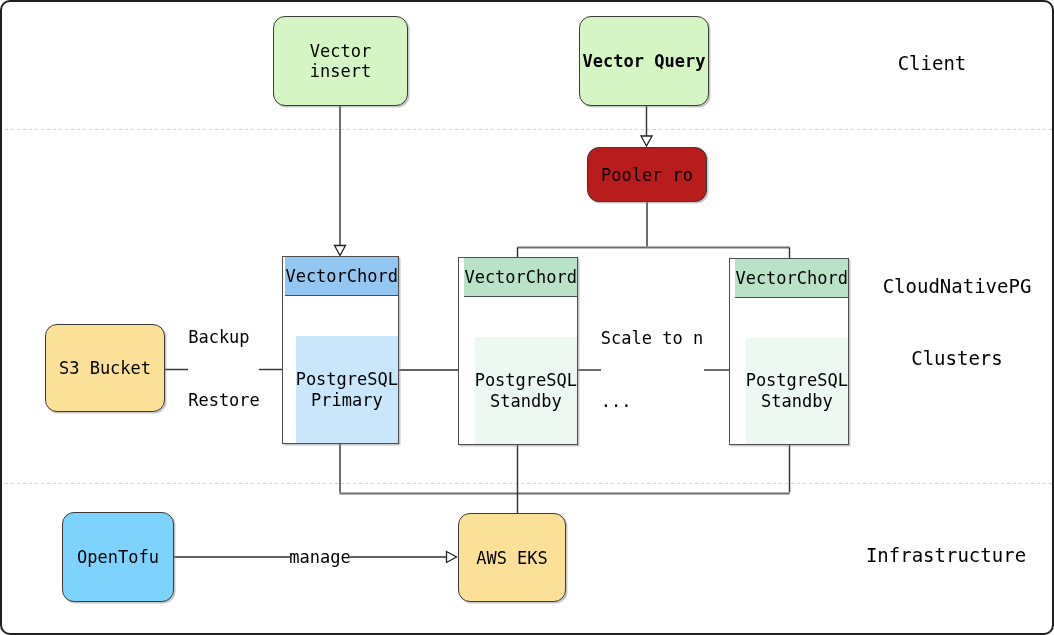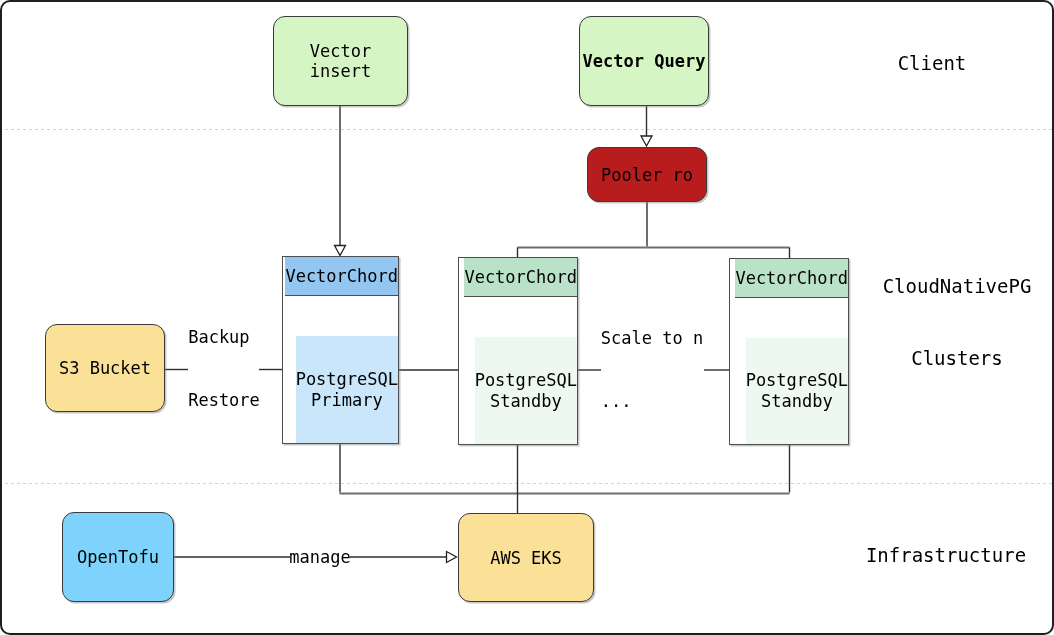--- a/index.html
+++ b/index.html
@@ -111,21 +111,21 @@
       <div>Standby</div>
     </div>
   </div>
 
   <div class="node rounded yellow" style="left:43px;top:322px;width:120px;height:88px;">
     <span>S3 Bucket</span>
   </div>
   <div class="node rounded purple" style="left:60px;top:510px;width:112px;height:90px;">
     <span>OpenTofu</span>
   </div>
-  <div class="node rounded yellow" style="left:456px;top:511px;width:136px;height:89px;">
+  <div class="node rounded yellow" style="left:456px;top:511px;width:108px;height:89px;">
     <span>AWS EKS</span>
   </div>
 
   <div class="edge-label" style="left:222px;top:367px;">
     <div>Backup</div>
     <div>Restore</div>
   </div>
   <div class="edge-label" style="left:650px;top:368px;">
     <div>Scale to n</div>
     <div>...</div>

